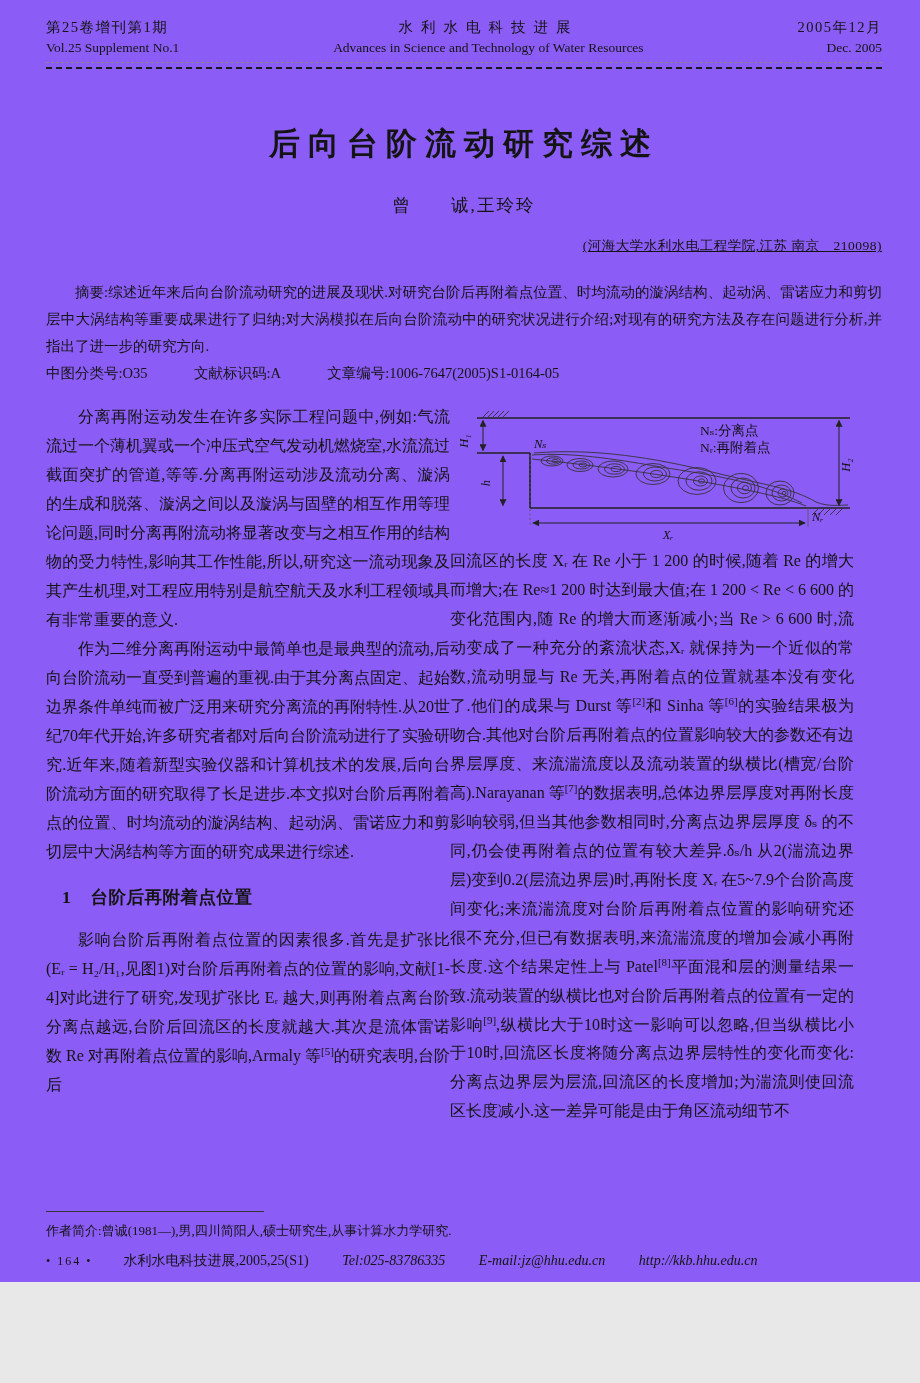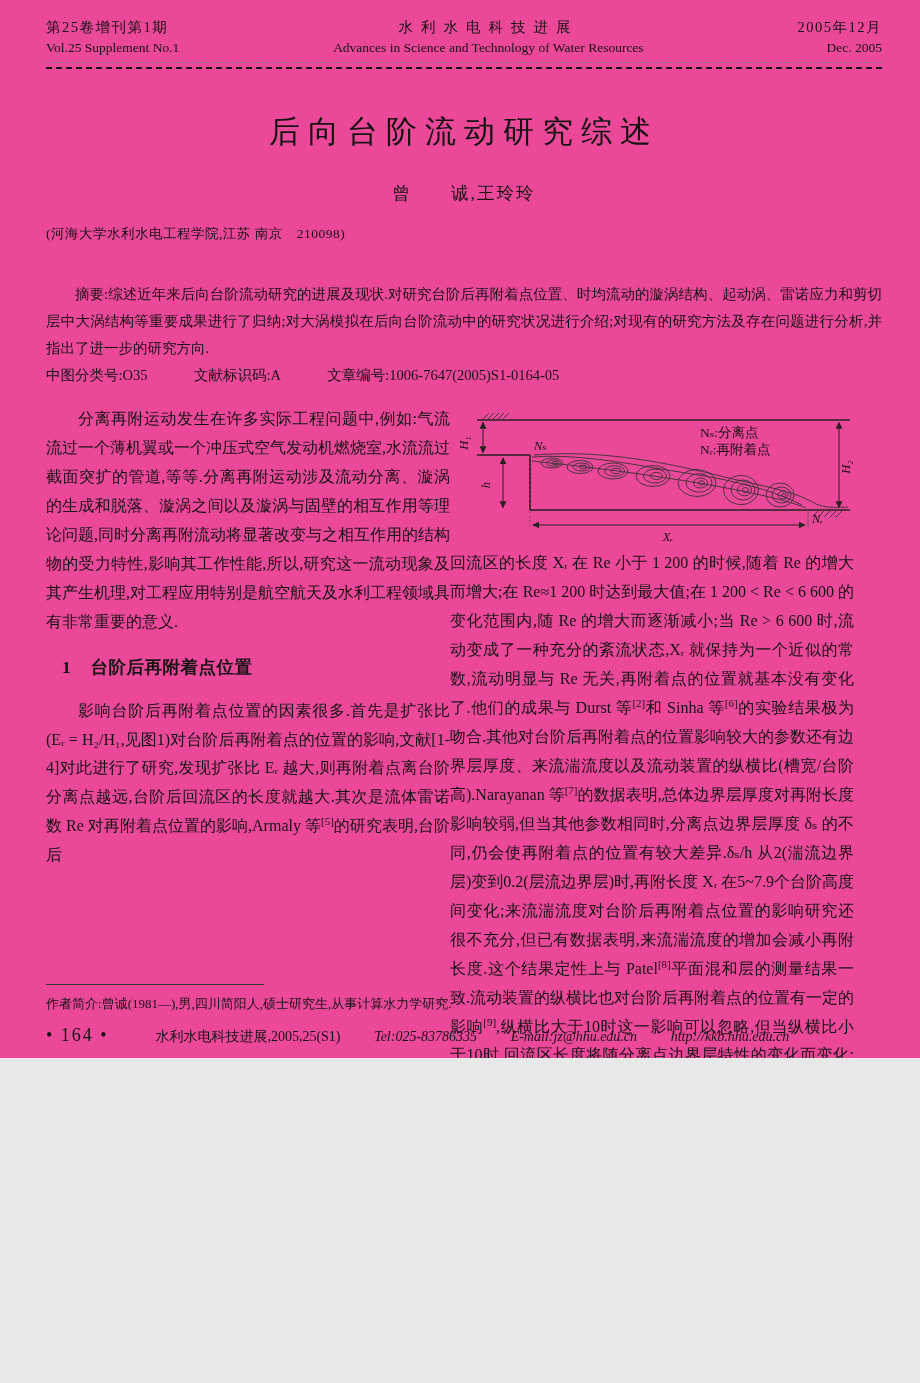--- a/index.html
+++ b/index.html
@@ -1,34 +1,34 @@
 <!DOCTYPE html>
 <html lang="zh"><head>
 <meta charset="utf-8">
 <style>
   html,body{margin:0;padding:0;background:#e8e8e8;}
   .page{
-    width:920px;height:1058px;box-sizing:border-box;position:relative;
-    margin:0 auto;background:#ec4899;color:#141414;
+    width:920px;height:1282px;box-sizing:border-box;position:relative;
+    margin:0 auto;background:#8b5cf6;color:#141414;
     font-family:"Liberation Serif","DejaVu Serif",serif;
     padding:16px 38px 0 46px;overflow:hidden;
   }
   
   .hdr{display:flex;justify-content:space-between;align-items:flex-start;}
   .hdr-cell{line-height:1.55;}
   .hdr-cell.center{text-align:center;flex:1;}
   .hdr-cn{font-size:14.5px;letter-spacing:1.5px;white-space:nowrap;}
   .hdr-en{font-size:13.5px;white-space:nowrap;}
   .hdr-rule{margin-top:3px;height:4px;border-top:1.5px dashed #888;border-bottom:2.5px dashed #1a1a1a;}
   
-  .title{margin-top:42px;text-align:center;font-size:31px;letter-spacing:8px;font-weight:400;}
+  .title{margin-top:54px;text-align:center;font-size:31px;letter-spacing:8px;font-weight:700;}
   .authors{margin-top:28px;text-align:center;font-size:17.5px;letter-spacing:2px;}
-  .affil{margin-top:20px;text-align:left;font-size:13.5px;letter-spacing:.5px;}
-  
-  .abs{margin-top:38px;font-size:14.5px;line-height:1.86;text-align:justify;}
+  .affil{margin-top:20px;text-align:right;font-size:13.5px;letter-spacing:.5px;text-decoration:underline;}
+  
+  .abs{margin-top:24px;font-size:14.5px;line-height:1.86;text-align:justify;}
   .abs .abstract-p{margin:0;text-indent:2em;}
   .abs .kw-p{margin:0;}
   .abs .meta-p{margin:0;}
   .meta-gap{display:inline-block;width:3.2em;}
   
   .body-cols{margin-top:16px;display:flex;}
   .col{width:404px;font-size:16px;line-height:1.81;text-align:justify;}
   .col p{margin:0;text-indent:2em;}
   .col p.cont{text-indent:0;}
   .sec-head{font-size:17.5px;font-weight:bold;margin:15px 0 13px 16px;letter-spacing:.5px;}
@@ -42,21 +42,21 @@
   .wall{stroke:#222;stroke-width:1.7;fill:none;}
   .dim{stroke:#222;stroke-width:1;fill:none;}
   .guide{stroke:#555;stroke-width:.8;fill:none;}
   .figlabel{font-family:"Liberation Serif","DejaVu Serif",serif;font-style:italic;font-size:12.5px;fill:#111;}
   .figlegend{font-family:"Liberation Serif","DejaVu Serif",serif;font-size:13.5px;fill:#111;}
   
   .footnote{position:absolute;left:46px;right:38px;bottom:12px;}
   .fn-rule{width:218px;border-top:1.5px solid #333;margin-bottom:7px;}
   .fn-line{font-size:13px;line-height:1.9;}
   .pagefoot{display:flex;align-items:baseline;font-size:14px;margin-top:8px;white-space:nowrap;}
-  .pf-page{letter-spacing:2px;margin-right:2.6em;font-size:18px;}
+  .pf-page{letter-spacing:2px;margin-right:2.6em;font-size:12px;}
   .pf-ref{margin-right:2.4em;text-align:center;}
   .pf-it{font-style:italic;margin-right:2.4em;}
   .pf-it:last-child{margin-right:0;font-style:italic;}
 </style>
 </head>
 <body>
 
 <div class="page">
 
   <div class="hdr">
@@ -81,20 +81,21 @@
 
   <div class="abs">
     <p class="abstract-p"><span>摘要:</span><span>综述近年来后向台阶流动研究的进展及现状.对研究台阶后再附着点位置、时均流动的漩涡结构、起动涡、雷诺应力和剪切层中大涡结构等重要成果进行了归纳;对大涡模拟在后向台阶流动中的研究状况进行介绍;对现有的研究方法及存在问题进行分析,并指出了进一步的研究方向.</span></p>
     <p class="meta-p"><span>中图分类号:</span><span>O35</span><span class="meta-gap"></span><span>文献标识码:</span><span>A</span><span class="meta-gap"></span><span>文章编号:</span><span>1006-7647(2005)S1-0164-05</span></p>
   </div>
 
   <div class="body-cols">
 
     <div class="col">
       <p>分离再附运动发生在许多实际工程问题中,例如:气流流过一个薄机翼或一个冲压式空气发动机燃烧室,水流流过截面突扩的管道,等等.分离再附运动涉及流动分离、漩涡的生成和脱落、漩涡之间以及漩涡与固壁的相互作用等理论问题,同时分离再附流动将显著改变与之相互作用的结构物的受力特性,影响其工作性能,所以,研究这一流动现象及其产生机理,对工程应用特别是航空航天及水利工程领域具有非常重要的意义.</p>
+      <p>作为二维分离再附运动中最简单也是最典型的流动,后向台阶流动一直受到普遍的重视.由于其分离点固定、起始边界条件单纯而被广泛用来研究分离流的再附特性.从20世纪70年代开始,许多研究者都对后向台阶流动进行了实验研究.近年来,随着新型实验仪器和计算机技术的发展,后向台阶流动方面的研究取得了长足进步.本文拟对台阶后再附着点的位置、时均流动的漩涡结构、起动涡、雷诺应力和剪切层中大涡结构等方面的研究成果进行综述.</p>
       <div class="sec-head"><span class="sec-num">1</span><span>台阶后再附着点位置</span></div>
       <p>影响台阶后再附着点位置的因素很多.首先是扩张比(Eᵣ = H₂/H₁,见图1)对台阶后再附着点的位置的影响,文献[1-4]对此进行了研究,发现扩张比 Eᵣ 越大,则再附着点离台阶分离点越远,台阶后回流区的长度就越大.其次是流体雷诺数 Re 对再附着点位置的影响,Armaly 等<sup>[5]</sup>的研究表明,台阶后</p>
     </div>
 
     <div class="col">
 
       <div class="fig">
         <svg width="404" height="140" viewBox="0 0 404 140">
           <defs>
             <marker id="ah" viewBox="0 0 10 10" refX="9" refY="5" markerWidth="7" markerHeight="7" orient="auto-start-reverse">

